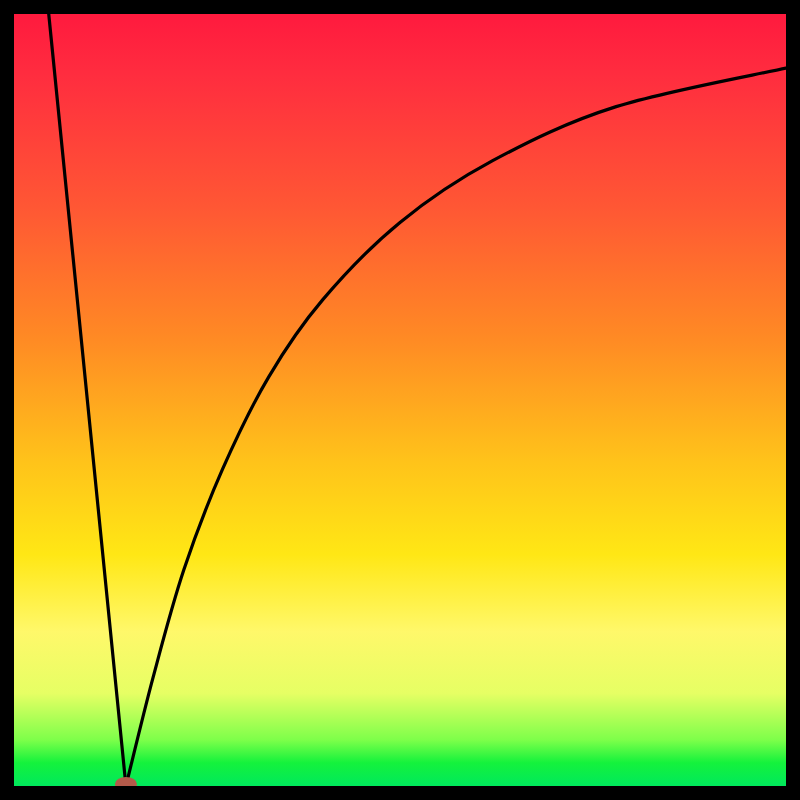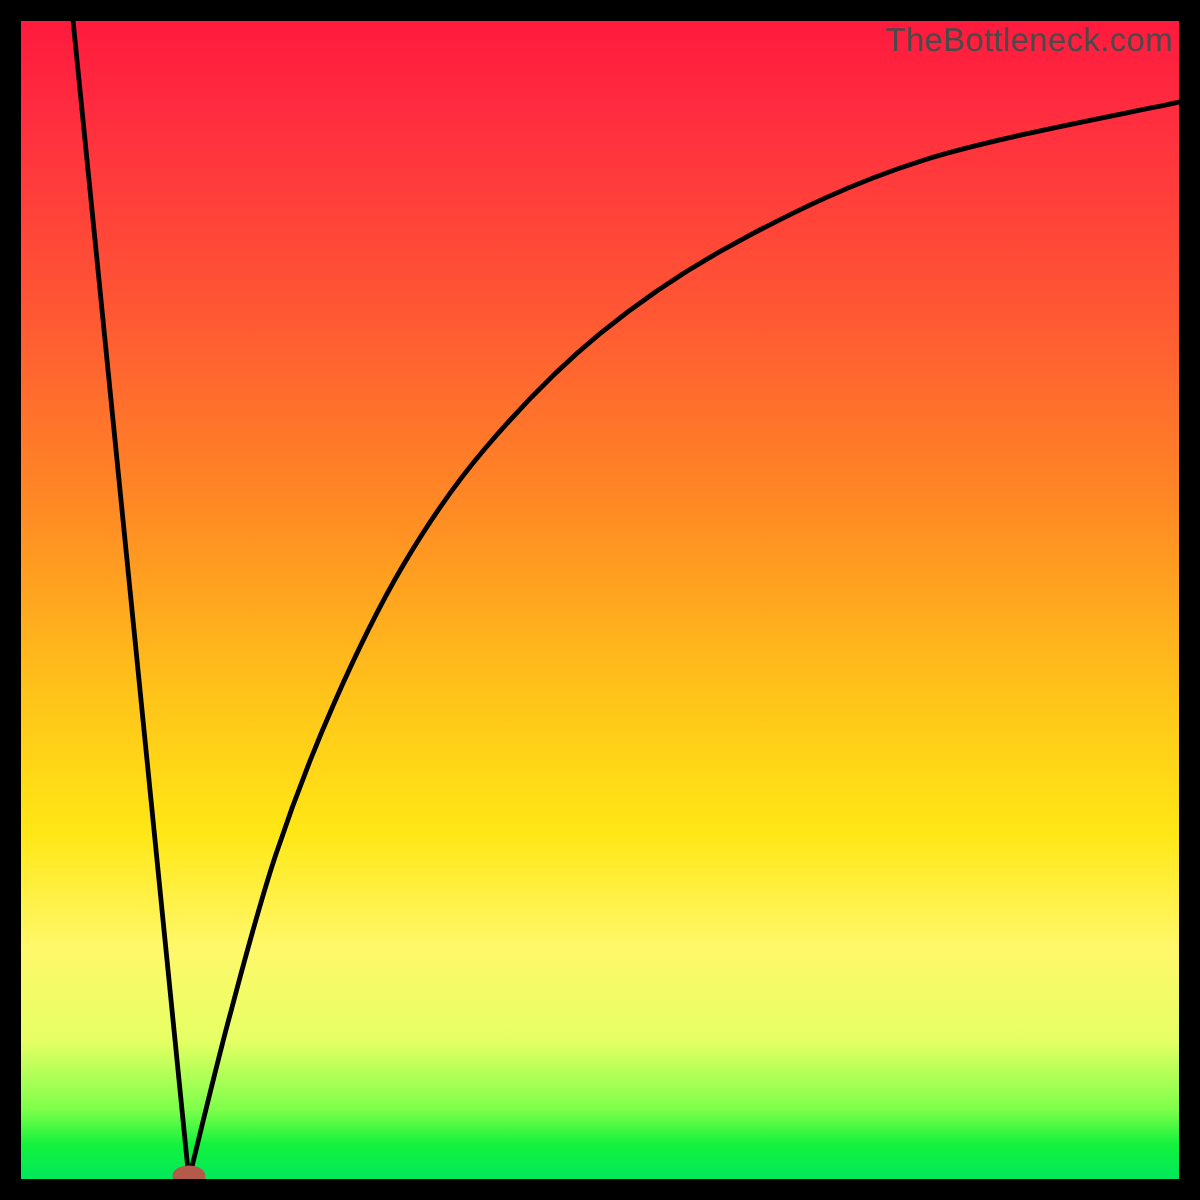--- a/index.html
+++ b/index.html
@@ -68,14 +68,13 @@
 
 <div class="frame">
   <div class="plot-area"></div>
 
   <svg class="curves" viewBox="0 0 772 772" preserveAspectRatio="none">
     <path d="M 34.74 0 L 111.94 772" id="path-left" fill="none" stroke="#000" stroke-width="3.2" stroke-linecap="round"></path>
     <path d="M 111.94 772 C 116.44333333333333 753.9866666666667 129.31 699.9466666666666 138.96 663.92 C 148.61 627.8933333333333 158.26 590.5799999999999 169.84 555.8399999999999 C 181.42000000000002 521.0999999999999 194.2866666666667 487.64666666666665 208.44000000000003 455.48 C 222.59333333333336 423.3133333333334 238.03333333333336 391.14666666666665 254.76000000000002 362.84 C 271.4866666666667 334.5333333333333 286.9266666666667 311.37333333333333 308.8 285.64 C 330.67333333333335 259.90666666666664 357.6933333333333 231.60000000000005 386 208.44000000000005 C 414.3066666666667 185.28000000000006 442.61333333333334 165.97999999999996 478.64 146.67999999999995 C 514.6666666666666 127.37999999999994 553.2666666666667 108.07999999999998 602.16 92.63999999999999 C 651.0533333333333 77.19999999999999 743.6933333333334 60.4733333333333 772 54.039999999999964 " id="path-right" fill="none" stroke="#000" stroke-width="3.2" stroke-linecap="round"></path>
     <ellipse id="min-dot" class="dot" cx="111.94" cy="770" rx="11" ry="7"></ellipse>
   </svg>
 
-  <div class="watermark">TheBottleneck.com</div>
 </div>
 
 </body></html>

